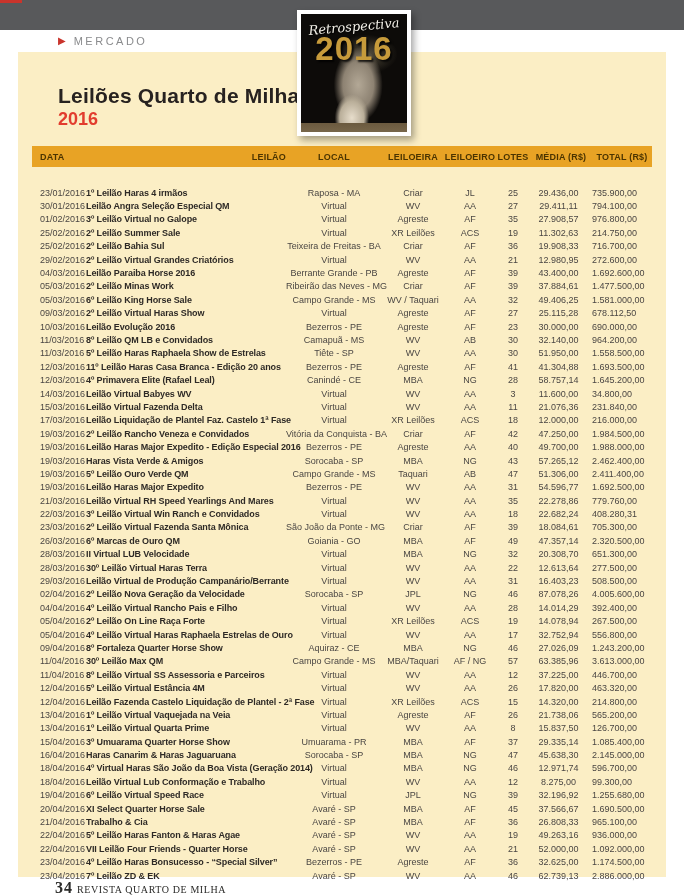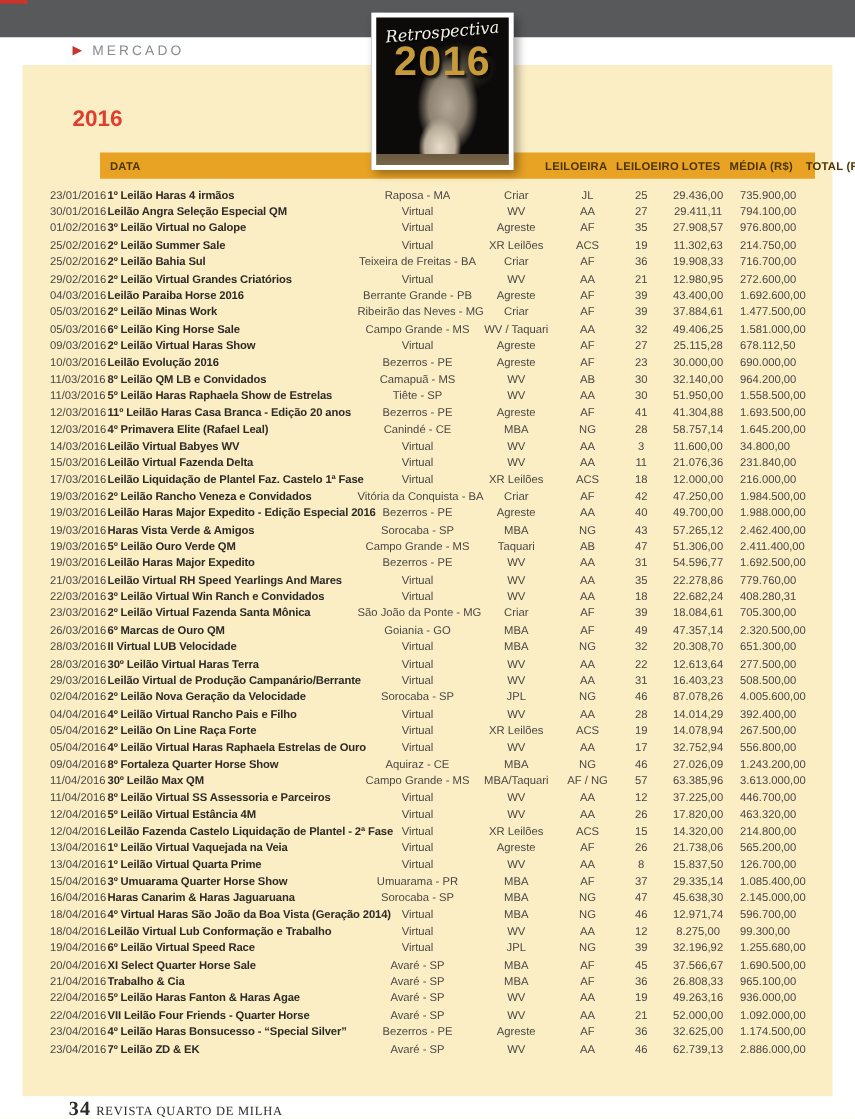--- a/index.html
+++ b/index.html
@@ -18,26 +18,26 @@
   
   .panel{position:absolute;left:18px;top:52px;width:648px;height:825px;background:#fbeec5;}
   .titleblock{padding:32px 0 0 40px;}
   .page-title{margin:0;font-size:21px;line-height:24px;font-weight:700;color:#272220;letter-spacing:0.2px;}
   .page-title-year{margin:0;font-size:18px;line-height:22px;font-weight:700;color:#e23c2e;}
   
   .table{margin:16px 14px 0 14px;}
   .thead{
     display:grid;grid-template-columns:54px 200px 96px 62px 52px 34px 62px 60px;
     background:#e8a325;height:21px;align-items:center;
-    font-size:9px;font-weight:700;color:#4b3400;letter-spacing:0.2px;margin-left:48px;
+    font-size:9px;font-weight:700;color:#4b3400;letter-spacing:0.2px;
   }
   .thead .h0{padding-left:8px;text-align:left;}
   .thead .h1{text-align:right;}
   .thead .h2,.thead .h3,.thead .h4,.thead .h5,.thead .h6,.thead .h7{text-align:center;}
-  .tbody{margin-top:6px;}
+  .tbody{margin-top:19px;}
   .trow{
     display:grid;grid-template-columns:54px 200px 96px 62px 52px 34px 62px 60px;
     height:13.4px;align-items:center;font-size:9px;color:#4a4643;
   }
   .trow .c0{padding-left:8px;white-space:nowrap;}
   .trow .c1{font-weight:700;color:#2e2a26;white-space:nowrap;overflow:visible;letter-spacing:-0.1px;}
   .trow .c2,.trow .c3,.trow .c4,.trow .c5{text-align:center;white-space:nowrap;}
   .trow .c6{text-align:center;padding-right:5px;white-space:nowrap;}
   .trow .c7{white-space:nowrap;}
   
@@ -75,20 +75,21 @@
     <div class="red-notch"></div>
   </div>
 
   <div class="section-band">
     <span class="tri">▶</span>
     <span class="section-label">MERCADO</span>
   </div>
 
   <div class="panel">
     <div class="titleblock">
+      <h1 class="page-title">Leilões Quarto de Milha</h1>
       <h2 class="page-title-year">2016</h2>
     </div>
 
     <div class="table">
       <div class="thead">
         <span class="h0">DATA</span>
         <span class="h1">LEILÃO</span>
         <span class="h2">LOCAL</span>
         <span class="h3">LEILOEIRA</span>
         <span class="h4">LEILOEIRO</span>

